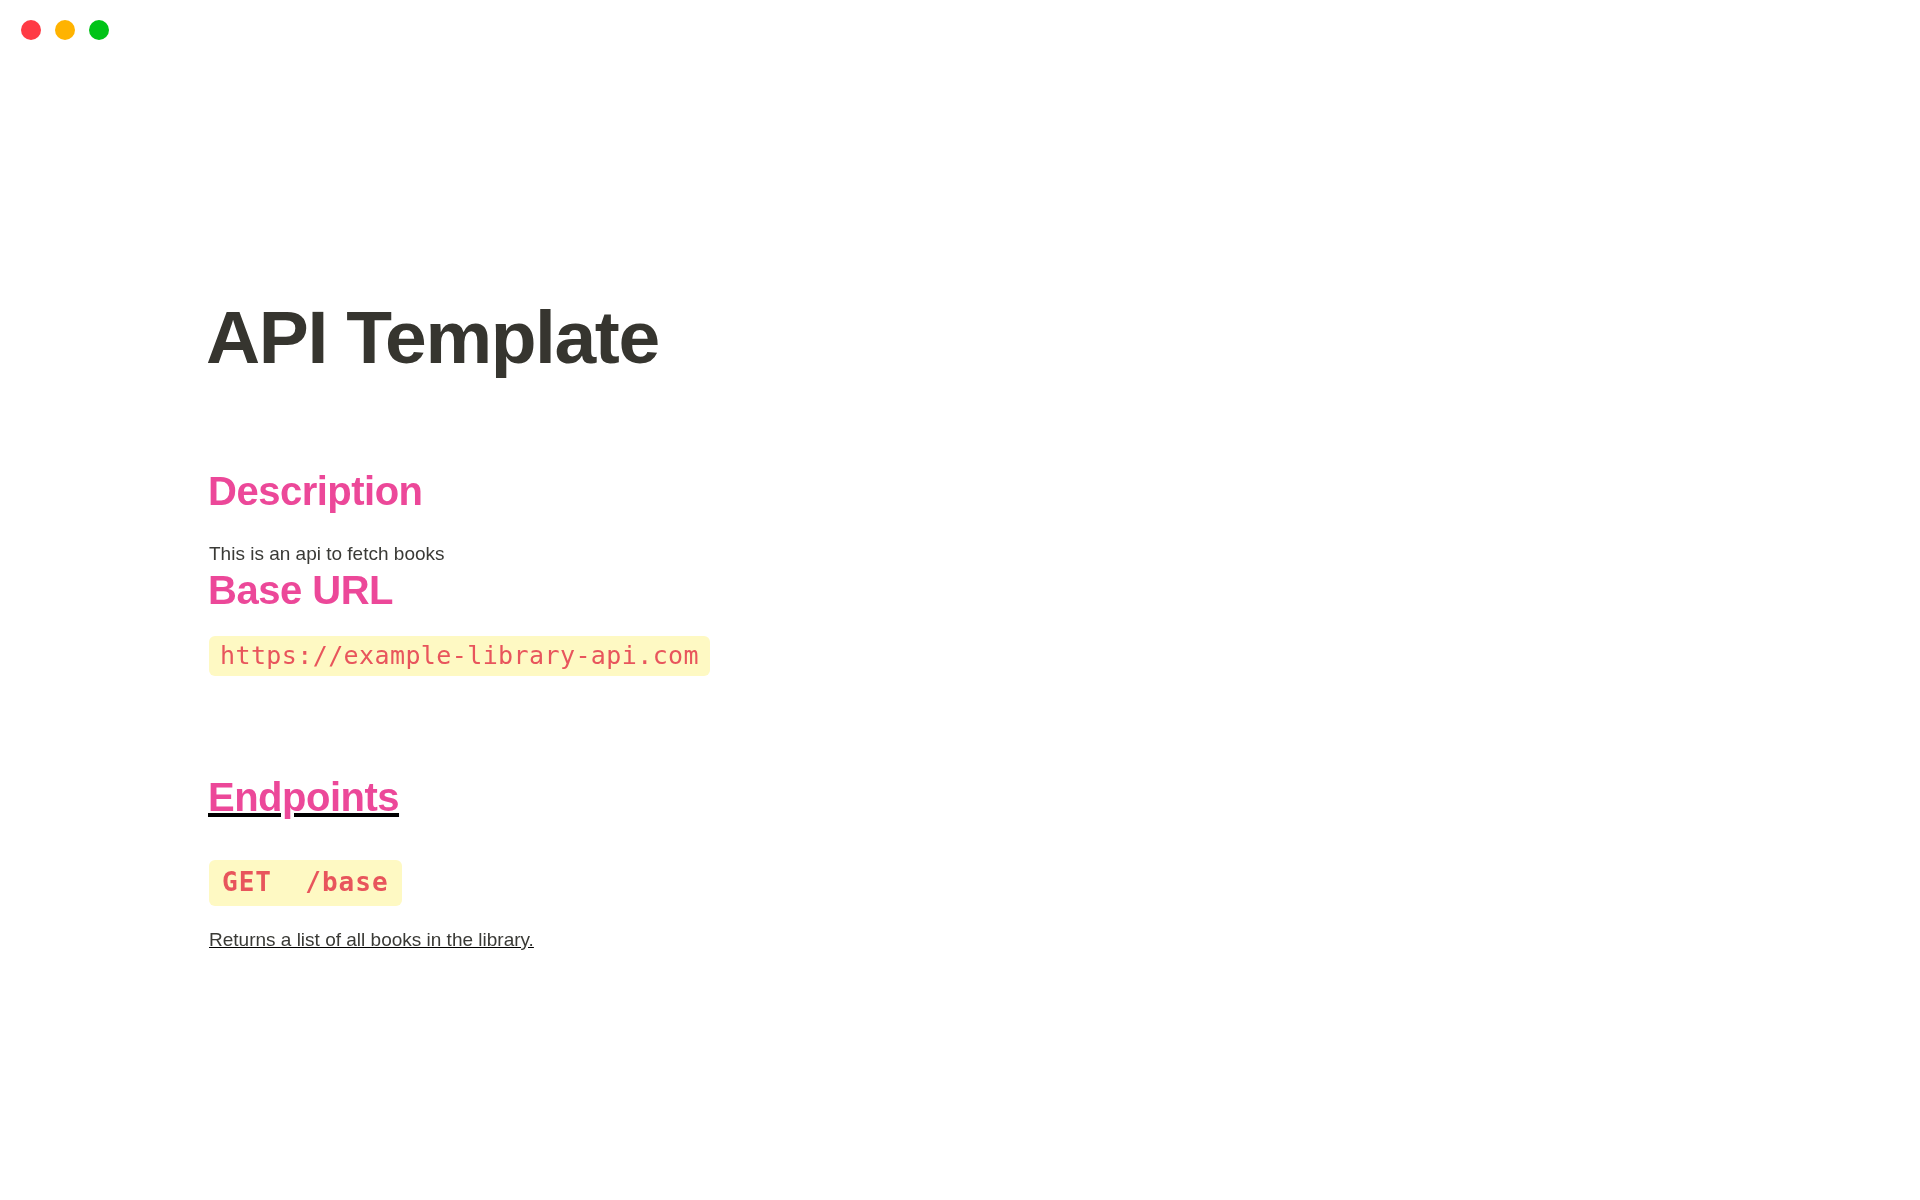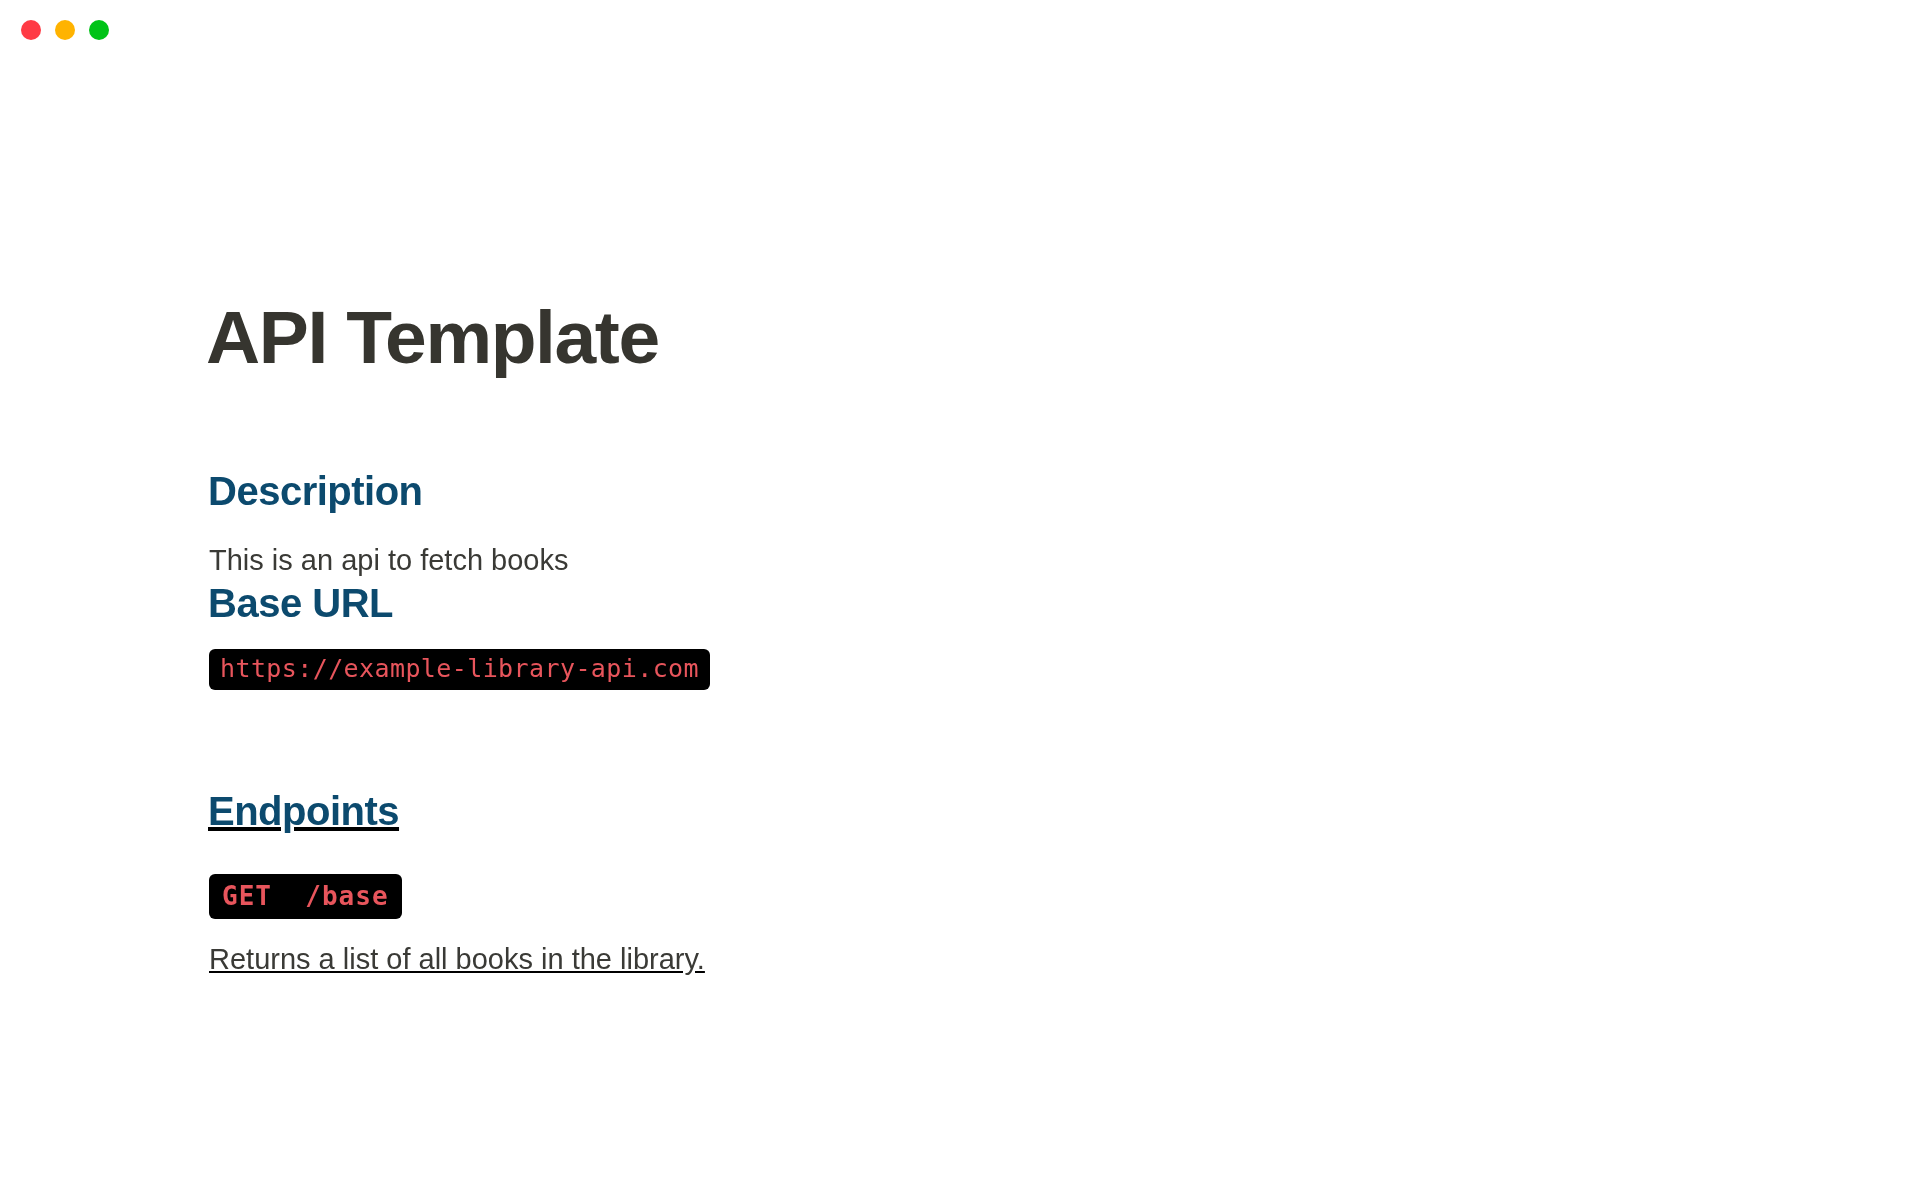--- a/index.html
+++ b/index.html
@@ -62,45 +62,45 @@
     margin-left: -3px;
   }
 
   .section {
     margin-top: 0;
   }
 
   .section-heading {
     font-size: 40px;
     font-weight: bold;
-    color: #0c4a6e;
+    color: #ec4899;
     letter-spacing: -0.5px;
     line-height: 1.15;
     margin-left: -1px;
   }
 
   .s-description { margin-top: 93px; }
   .s-baseurl     { }
   .s-endpoints   { margin-top: 98px; text-decoration: underline; }
 
   .body-text {
-    font-size: 29px;
+    font-size: 19px;
     font-weight: normal;
     color: #3a3a36;
     line-height: 1.35;
     margin-top: 27px;
   }
 
   .code-chip-row {
     margin-top: 23px;
   }
 
   .code-chip {
     display: inline-block;
-    background: #000000;
+    background: #fef9c3;
     border-radius: 6px;
     padding: 6px 11px 7px 11px;
     font-family: "DejaVu Sans Mono", monospace;
     font-size: 25px;
     line-height: 1.1;
     color: #e8555c;
     letter-spacing: 0.4px;
     white-space: pre;
   }
 

